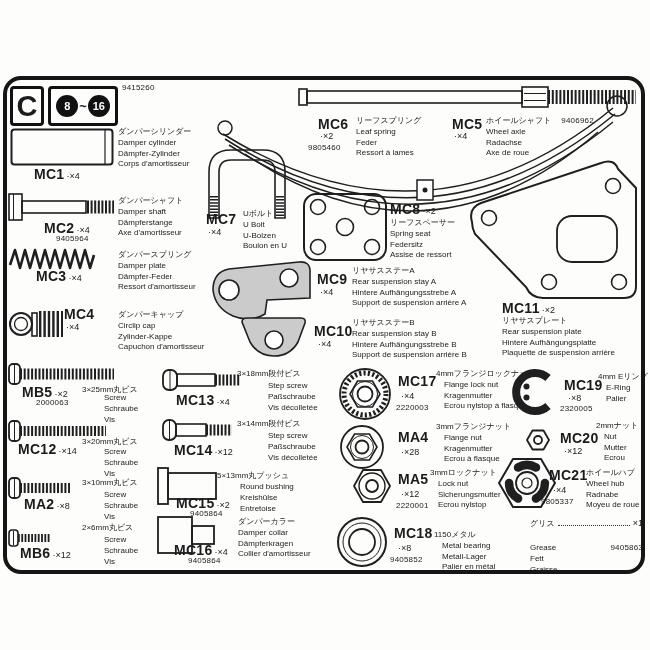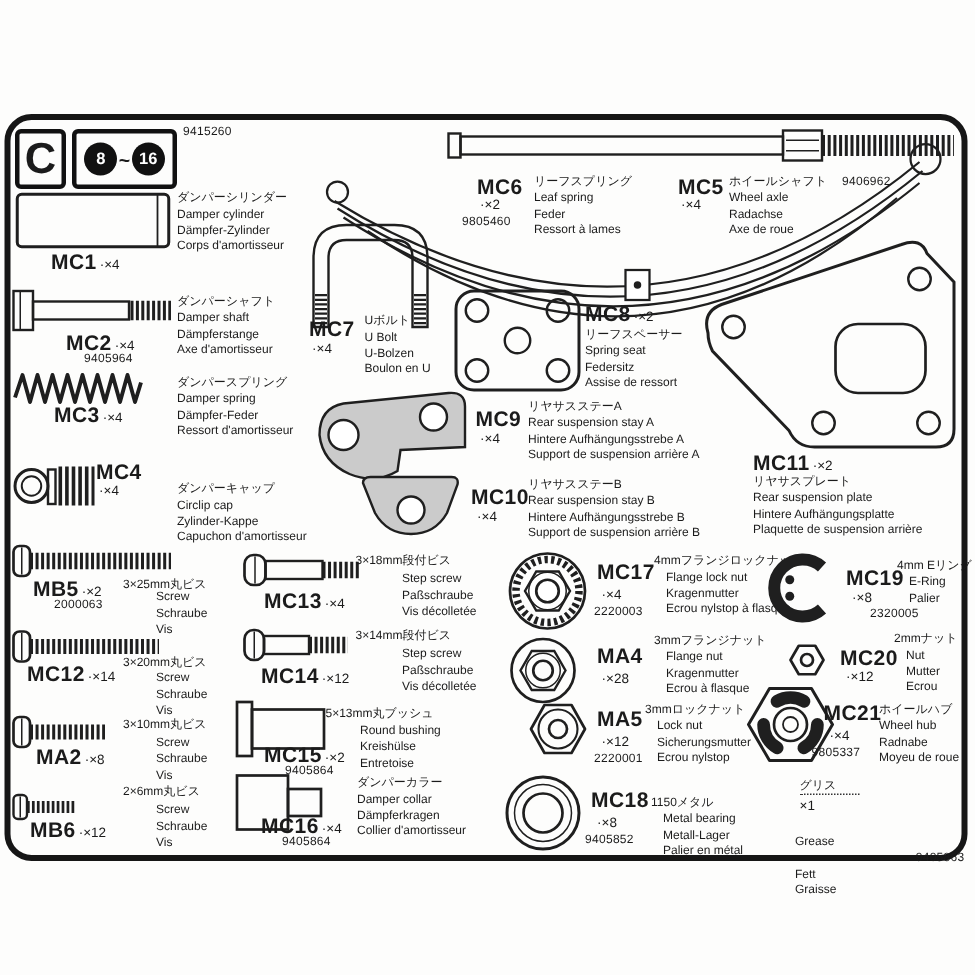--- a/index.html
+++ b/index.html
@@ -32,21 +32,21 @@
     position:absolute; left:48px; top:86px; width:70px; height:40px;
     border:3px solid #111; border-radius:4px;
     display:flex; align-items:center; justify-content:center; gap:1px;
   }
   .stepcircle {
     width:22px; height:22px; border-radius:50%; background:#111; color:#fff;
     font-size:11px; font-weight:800; display:flex; align-items:center; justify-content:center;
   }
   .tilde { font-size:13px; font-weight:800; }
   svg.abs { overflow:visible; }
-  .flexrow { display:flex; align-items:baseline;flex-direction:column; }
+  .flexrow { display:flex; align-items:baseline; }
   .leader { flex:1; border-bottom:1.5px dotted #333; margin:0 3px 2px 3px; min-width:40px; }
 </style>
 </head>
 <body>
 
 <div class="frame"></div>
 
 <div class="cbox">
   <span>C</span>
 </div>
@@ -98,36 +98,36 @@
   <g stroke="#1f1f1f" fill="none" stroke-width="2.6" stroke-linejoin="round">
     <polyline points="2,18 7,3 12,21 17,3 22,21 27,3 32,21 37,3 42,21 47,3 52,21 57,3 62,21 67,3 72,21 77,3 82,21 86,8"></polyline>
   </g>
 </svg>
 <div class="abs lblrow" style="left:36px;top:268px">
   <span class="pid">MC3</span>
   <span class="pqty">·×4</span>
 </div>
 <div class="abs desc" style="left:118px;top:250px">
   <div class="jp">ダンパースプリング</div>
-  <div>Damper spring</div>
+  <div>Damper plate</div>
   <div>Dämpfer-Feder</div>
   <div>Ressort d'amortisseur</div>
 </div>
 
 <svg class="abs" style="left:8px;top:303px" width="60" height="38" viewBox="0 0 60 38">
   <g stroke="#1f1f1f" fill="none" stroke-width="1.6">
     <circle cx="13" cy="21" r="11" stroke-width="2"></circle>
     <circle cx="13" cy="21" r="6.5" stroke-width="1.3"></circle>
     <rect x="24" y="10" width="5" height="23"></rect>
     <line x1="31" y1="21" x2="55" y2="21" stroke-width="26" stroke-dasharray="2.4 2"></line>
   </g>
 </svg>
 <div class="abs pid" style="left:64px;top:306px">MC4</div>
 <div class="abs pqty" style="left:66px;top:322px">·×4</div>
-<div class="abs desc" style="left:118px;top:321px">
+<div class="abs desc" style="left:118px;top:310px">
   <div class="jp">ダンパーキャップ</div>
   <div>Circlip cap</div>
   <div>Zylinder-Kappe</div>
   <div>Capuchon d'amortisseur</div>
 </div>
 
 <svg class="abs" style="left:8px;top:361px" width="110" height="26" viewBox="0 0 110 26">
   <g stroke="#1f1f1f" fill="none" stroke-width="1.8">
     <rect x="1" y="3" width="11" height="20" rx="4"></rect>
     <line x1="6.5" y1="4" x2="6.5" y2="22" stroke-width="1"></line>
@@ -481,21 +481,21 @@
 
 <svg class="abs" style="left:512px;top:371px" width="50" height="42" viewBox="0 0 50 42">
   <g stroke="#1f1f1f" fill="none" stroke-width="8">
     <path d="M36,7 A19,19 0 1 0 36,35"></path>
     <circle cx="14.5" cy="15.5" r="3" fill="#1f1f1f" stroke="none"></circle>
     <circle cx="14.5" cy="26.5" r="3" fill="#1f1f1f" stroke="none"></circle>
   </g>
 </svg>
 <div class="abs pid" style="left:564px;top:377px">MC19</div>
 <div class="abs pqty" style="left:568px;top:393px">·×8</div>
-<div class="abs pcode" style="left:580px;top:404px">2320005</div>
+<div class="abs pcode" style="left:560px;top:404px">2320005</div>
 <div class="abs desc" style="left:598px;top:372px">
   <div class="jp">4mm Eリング</div>
   <div class="ind">E-Ring</div>
   <div class="ind">Palier</div>
 </div>
 
 <svg class="abs" style="left:526px;top:429px" width="24" height="22" viewBox="0 0 24 22">
   <g stroke="#1f1f1f" fill="none" stroke-width="1.8">
     <polygon points="23,11 17.5,20.5 6.5,20.5 1,11 6.5,1.5 17.5,1.5" stroke-linejoin="round"></polygon>
     <circle cx="12" cy="11" r="4"></circle>

